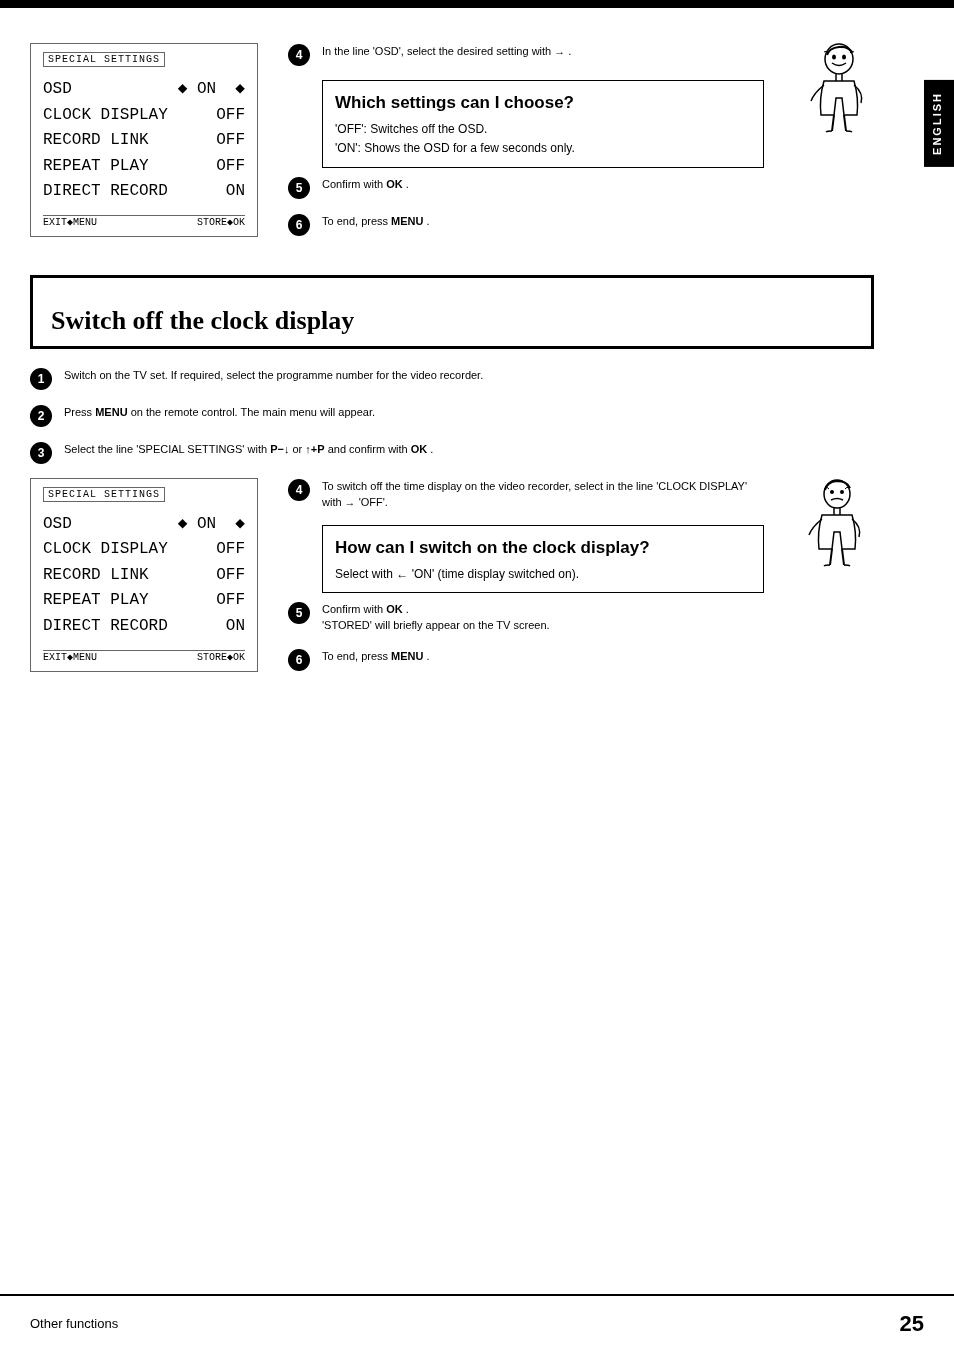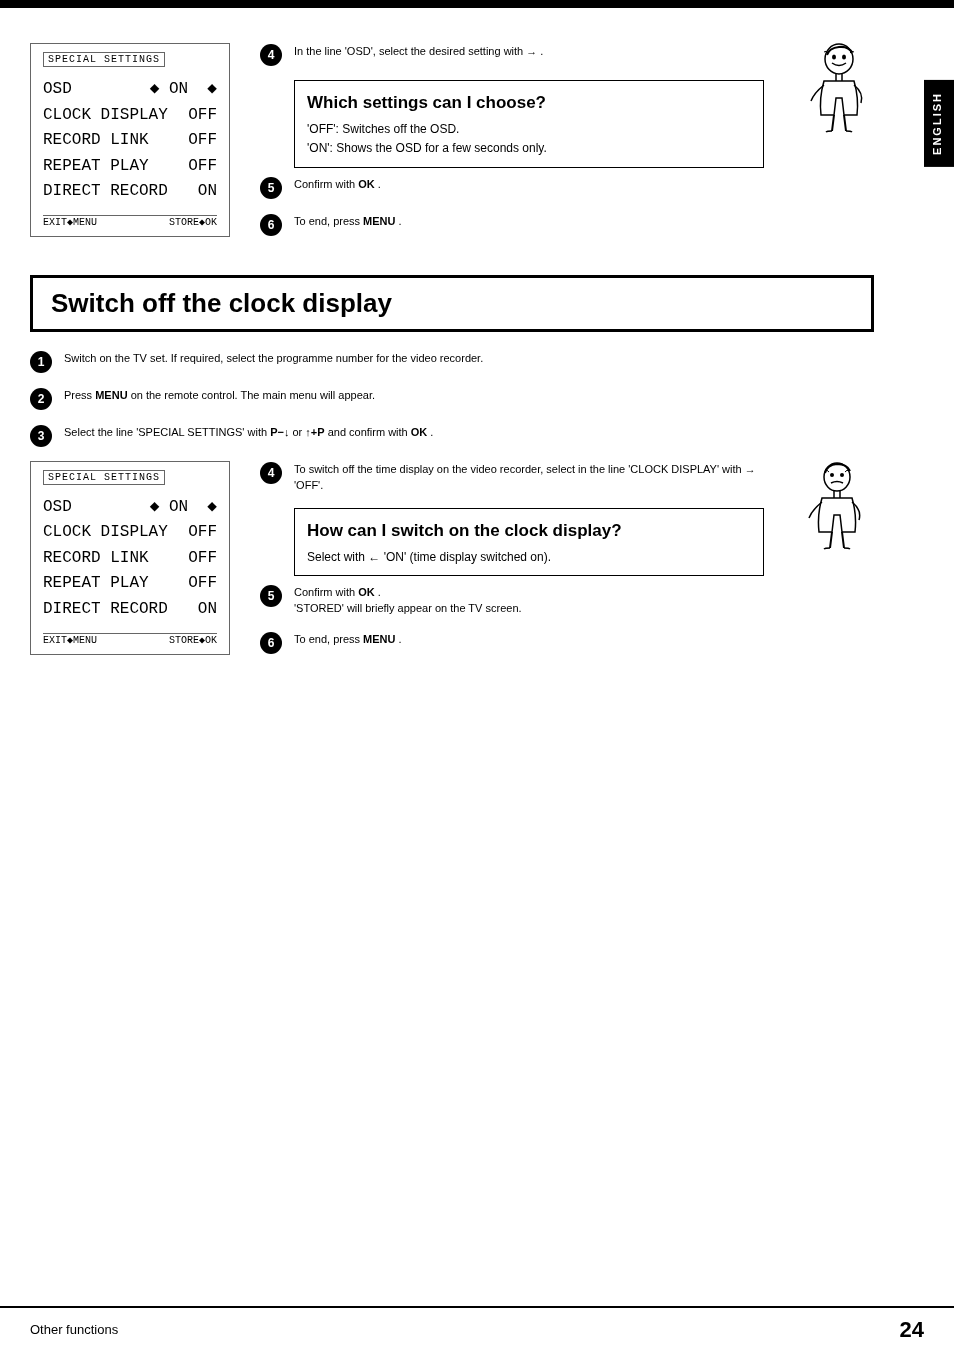--- a/index.html
+++ b/index.html
@@ -48,21 +48,21 @@
       display: flex;
       gap: 30px;
       margin-top: 15px;
       align-items: flex-start;
     }
 
     
     .menu-box {
       border: 1px solid #666;
       padding: 8px 12px;
-      width: 200px;
+      width: 228px;
       min-height: 140px;
       font-family: 'Courier New', monospace;
       font-size: 10px;
       flex-shrink: 0;
     }
 
     .menu-box-title {
       font-size: 10px;
       font-family: 'Courier New', monospace;
       letter-spacing: 1px;
@@ -162,21 +162,22 @@
     
     .section-heading {
       border: 3px solid #000;
       padding: 10px 18px;
       margin: 25px 0 18px 0;
     }
 
     .section-heading h2 {
       font-size: 26px;
       font-weight: bold;
-      font-family: Liberation Sans, sans-serif;
+      font-family: Liberation Serif, serif;
+      margin-top: 18px;
     }
 
     .intro-text {
       font-size: 13px;
       line-height: 1.6;
       margin-bottom: 20px;
       text-align: justify;
     }
 
     
@@ -185,21 +186,21 @@
       gap: 30px;
       margin-top: 5px;
       align-items: flex-start;
     }
 
     .bottom-bar {
       position: absolute;
       bottom: 0;
       left: 0;
       right: 0;
-      height: 45px;
+      height: 57px;
       border-top: 2px solid #000;
       display: flex;
       align-items: center;
       justify-content: space-between;
       padding: 0 30px 0 30px;
     }
 
     .footer-left {
       font-size: 13px;
     }
@@ -432,14 +433,14 @@
         <path d="M45 87 Q50 87 51 88" stroke="#000" stroke-width="1.5" fill="none"></path>
       </svg>
     </div>
 
   </div>
 
 </div>
 
 <div class="bottom-bar">
   <span class="footer-left">Other functions</span>
-  <span class="footer-right">24</span>
+  <span class="footer-right">25</span>
 </div>
 
 </body></html>

